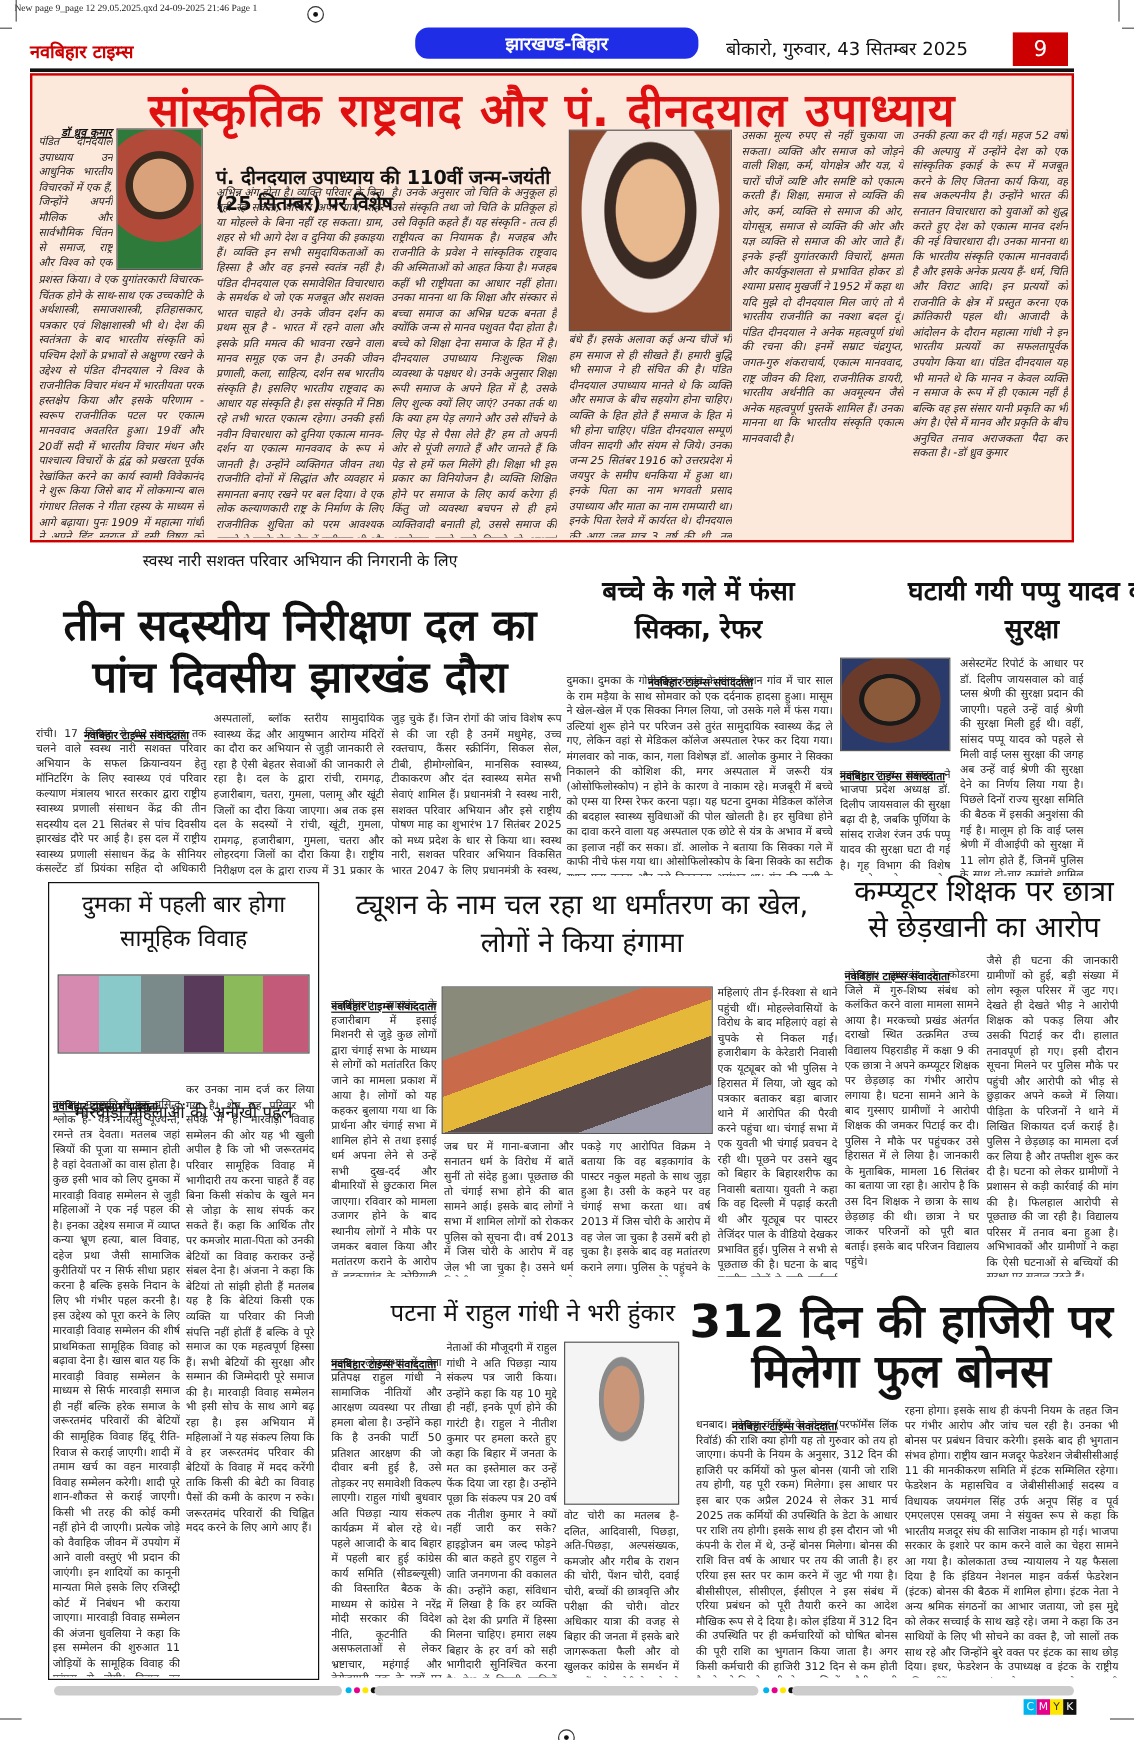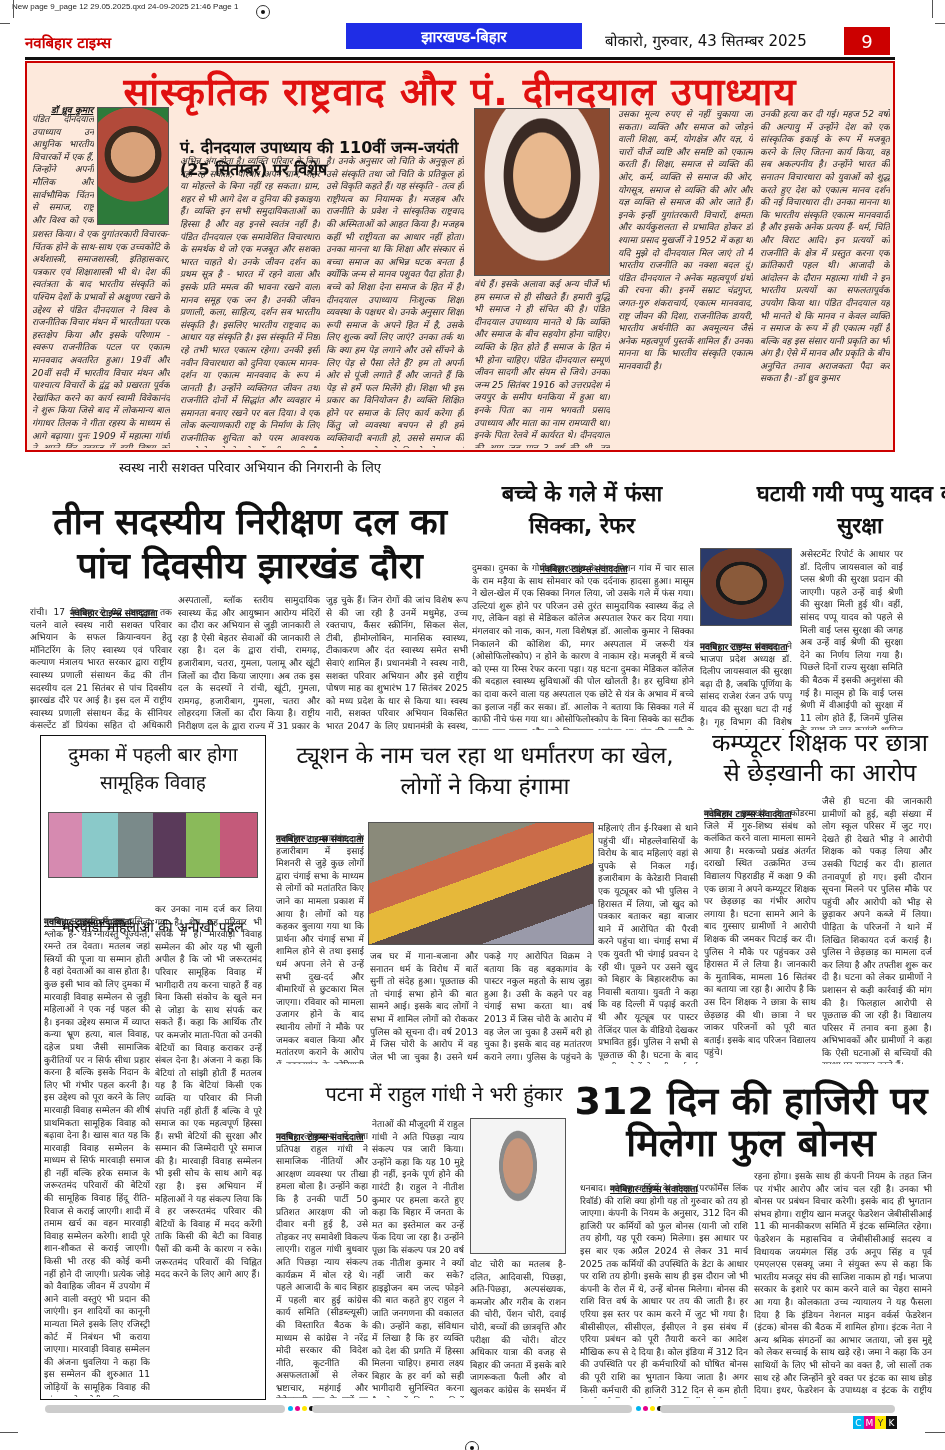--- a/index.html
+++ b/index.html
@@ -1,24 +1,24 @@
 <!DOCTYPE html>
 <html><head>
 <meta charset="utf-8">
 <style>
   * { box-sizing: border-box; margin: 0; padding: 0; }
   body { width: 945px; height: 1450px; background: #fff; font-family: "DejaVu Sans", sans-serif; color: #111; position: relative; overflow: hidden; }
   .abs { position: absolute; }
-  .slug { left: 12px; top: 2px; font-size: 8px; color: #222; font-family: Liberation Sans, sans-serif; }
+  .slug { left: 12px; top: 2px; font-size: 8px; color: #222; font-family: Liberation Serif, serif; }
   .regmark { width: 14px; height: 14px; border: 1px solid #333; border-radius: 50%; }
   .regmark::after { content: ""; position: absolute; left: 4px; top: 4px; width: 4px; height: 4px; background: #111; border-radius: 50%; }
   .hline { height: 1px; background: #555; }
   .vline { width: 1px; background: #555; }
   .masthead-name { left: 25px; top: 32px; font-size: 15px; color: #c00; font-weight: bold; }
-  .section-badge { left: 346px; top: 23px; width: 236px; height: 26px; background: #1f2de6; color: #fff; font-weight: bold; font-size: 15px; display: flex; align-items: center; justify-content: center; }
+  .section-badge { left: 346px; top: 23px; width: 236px; height: 26px; background: #1f2de6; color: #fff; font-weight: bold; font-size: 15px; display: flex; align-items: center; justify-content: center; border-radius: 11px; }
   .dateline { left: 605px; top: 30px; font-size: 15px; }
   .pageno { left: 844px; top: 27px; width: 46px; height: 28px; background: #c00; color: #fff; font-size: 18px; display: flex; align-items: center; justify-content: center; }
   .rule-thick { left: 25px; top: 57px; width: 870px; height: 3px; background: #111; }
   .feature-box { left: 25px; top: 61px; width: 870px; height: 391px; background: #fde9dc; border: 2px solid #c00; }
   .feature-title { left: 25px; top: 64px; width: 870px; text-align: center; font-size: 38px; color: #e01010; font-weight: bold; letter-spacing: 1px; }
   .author { font-size: 9px; font-weight: bold; text-decoration: underline; font-style: italic; }
   .col-text { font-size: 9px; line-height: 12.6px; text-align: justify; font-style: italic; color: #222; overflow: hidden; }
   .news-text { font-size: 9px; line-height: 12.6px; text-align: justify; color: #222; overflow: hidden; }
   .byline { font-size: 9px; font-weight: bold; text-decoration: underline; margin-top: 12px; }
   .photo { background: linear-gradient(135deg,#7a5a3a,#c8a27a 40%,#3d5a3a); border: 1px solid #555; }

